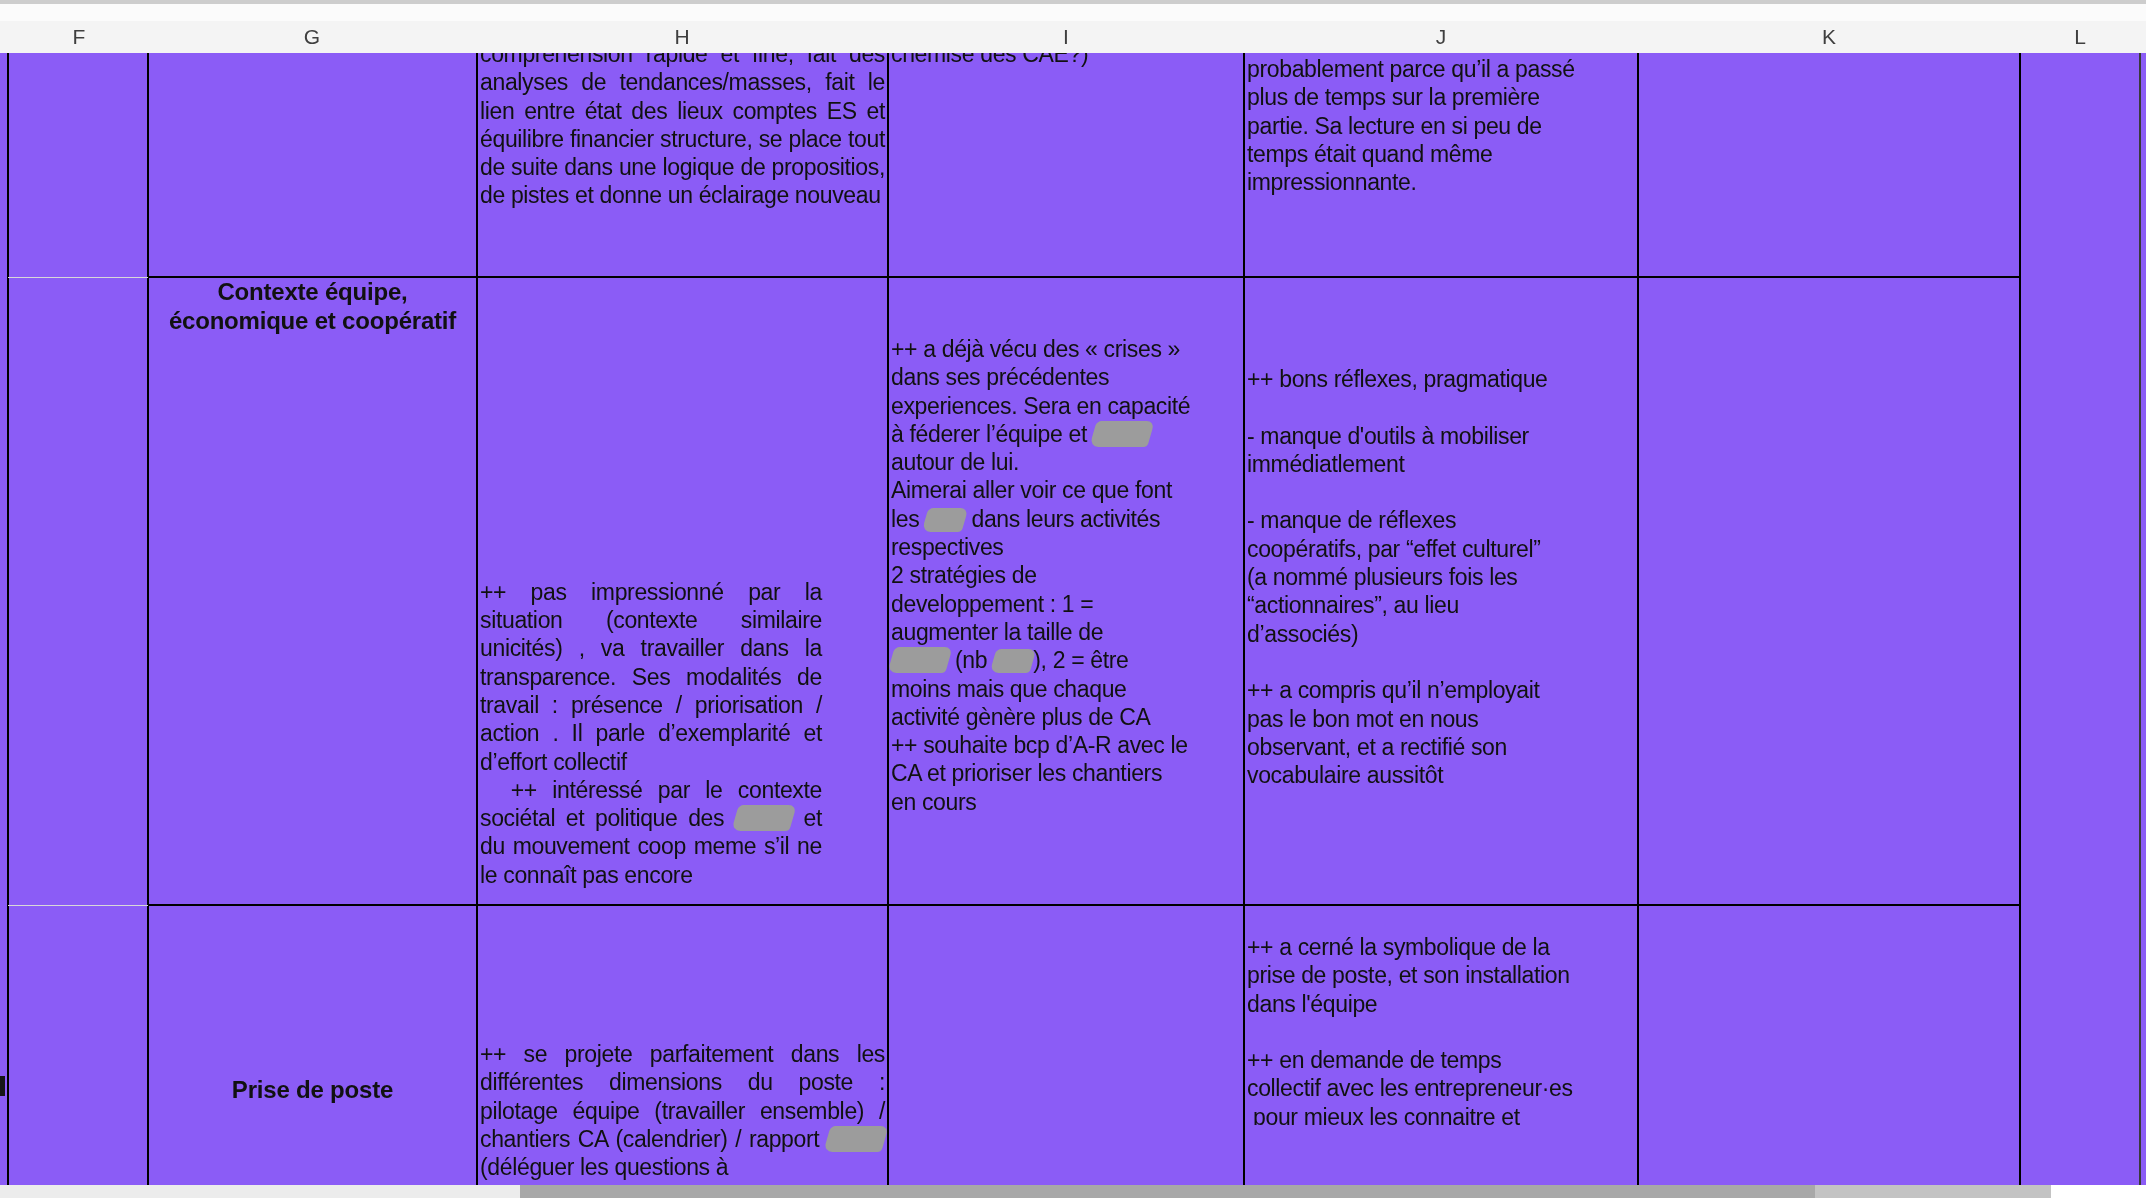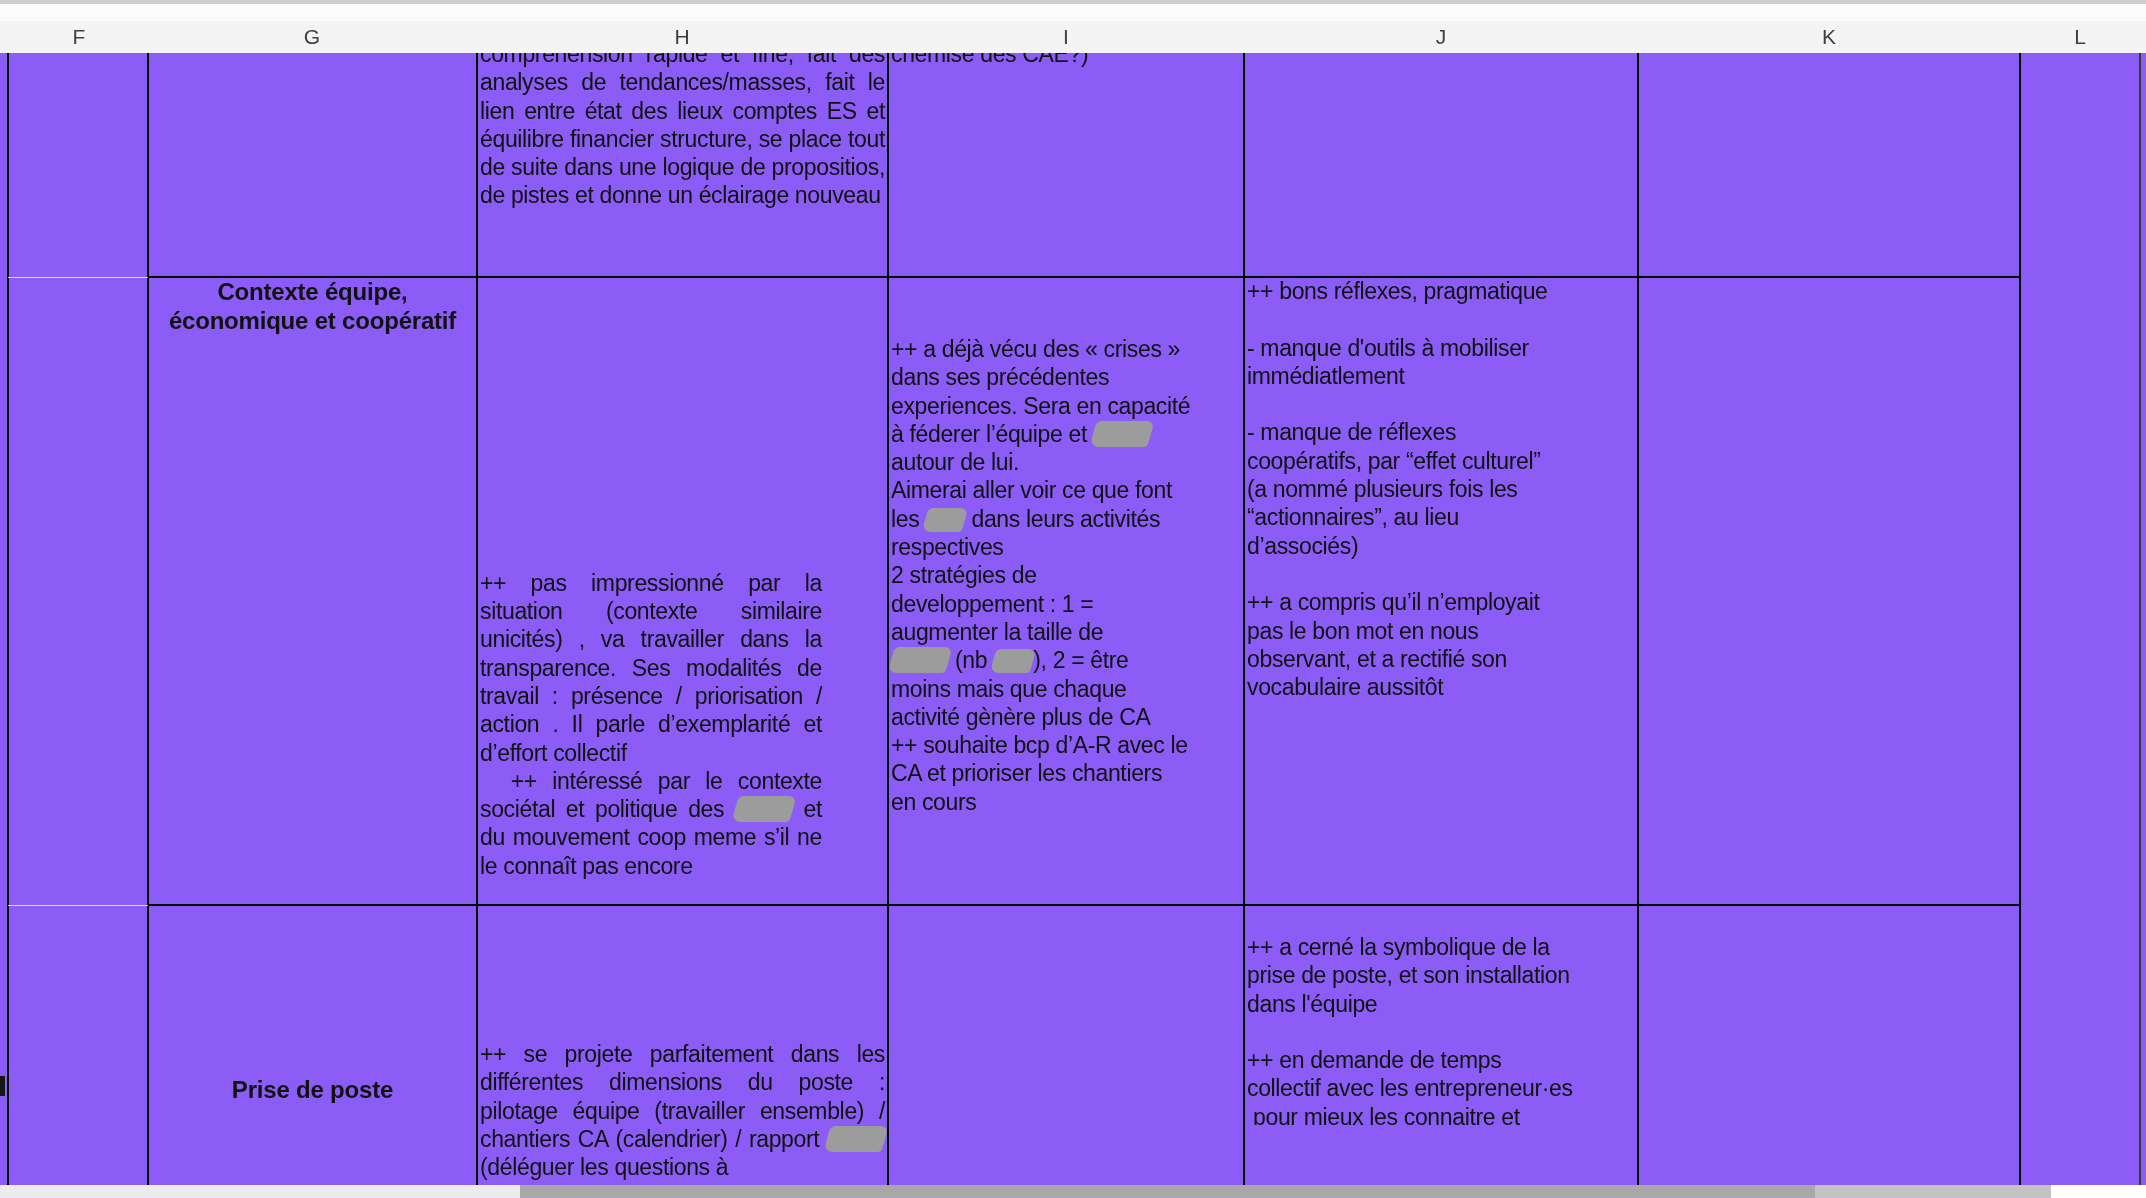--- a/index.html
+++ b/index.html
@@ -52,26 +52,33 @@
   </div>
 
   <div class="grid">
 
     <div class="cell justify" style="left:477px;top:0;width:411px;height:224px">
       <div class="txt" style="margin-top:-13px">compréhension rapide et fine, fait des analyses de tendances/masses, fait le lien entre état des lieux comptes ES et équilibre financier structure, se place tout de suite dans une logique de propositios, de pistes et donne un éclairage nouveau</div>
     </div>
     <div class="cell preline" style="left:888px;top:0;width:356px;height:224px">
       <div class="txt" style="margin-top:-13px">chemise  des CAE?)</div>
     </div>
+    <div class="cell preline" style="left:1244px;top:0;width:394px;height:224px">
+      <div class="txt" style="margin-top:2px">probablement parce qu’il a passé
+plus de temps sur la première
+partie. Sa lecture en si peu de
+temps était quand même
+impressionnante.</div>
+    </div>
 
     <div class="cell label" style="left:148px;top:224px;width:329px;height:628px;justify-content:flex-start;align-items:center">
       <div class="txt">Contexte équipe,
 économique et coopératif</div>
     </div>
-    <div class="cell justify" style="left:477px;top:224px;width:348px;height:628px;justify-content:flex-end;padding-bottom:25px">
+    <div class="cell justify" style="left:477px;top:224px;width:348px;height:628px;justify-content:flex-end;padding-bottom:16px">
       <div class="txt">++ pas impressionné par la situation (contexte similaire unicités) , va travailler dans la transparence. Ses modalités de travail : présence / priorisation / action . Il parle d’exemplarité et d’effort collectif
 &nbsp;&nbsp;++ intéressé par le contexte sociétal et politique des <span class="redact big"></span> et du mouvement coop meme s’il ne le connaît pas encore</div>
     </div>
     <div class="cell preline" style="left:888px;top:224px;width:356px;height:628px;padding-top:58px">
       <div class="txt">++ a déjà vécu des « crises »
 dans ses précédentes
 experiences. Sera en capacité
 à féderer l’équipe et <span class="redact big"></span>
 autour de lui.
 Aimerai aller voir ce que font
@@ -80,21 +87,21 @@
 2 stratégies de
 developpement : 1 =
 augmenter la taille de
 <span class="redact big"></span> (nb <span class="redact small"></span>), 2 = être
 moins mais que chaque
 activité gènère plus de CA
 ++ souhaite bcp d’A-R avec le
 CA et prioriser les chantiers
 en cours</div>
     </div>
-    <div class="cell preline" style="left:1244px;top:224px;width:394px;height:628px;">
+    <div class="cell preline" style="left:1244px;top:224px;width:394px;height:628px;padding-top:88px">
       <div class="txt">++ bons réflexes, pragmatique
 
 - manque d'outils à mobiliser
 immédiatlement
 
 - manque de réflexes
 coopératifs, par “effet culturel”
 (a nommé plusieurs fois les
 “actionnaires”, au lieu
 d’associés)

